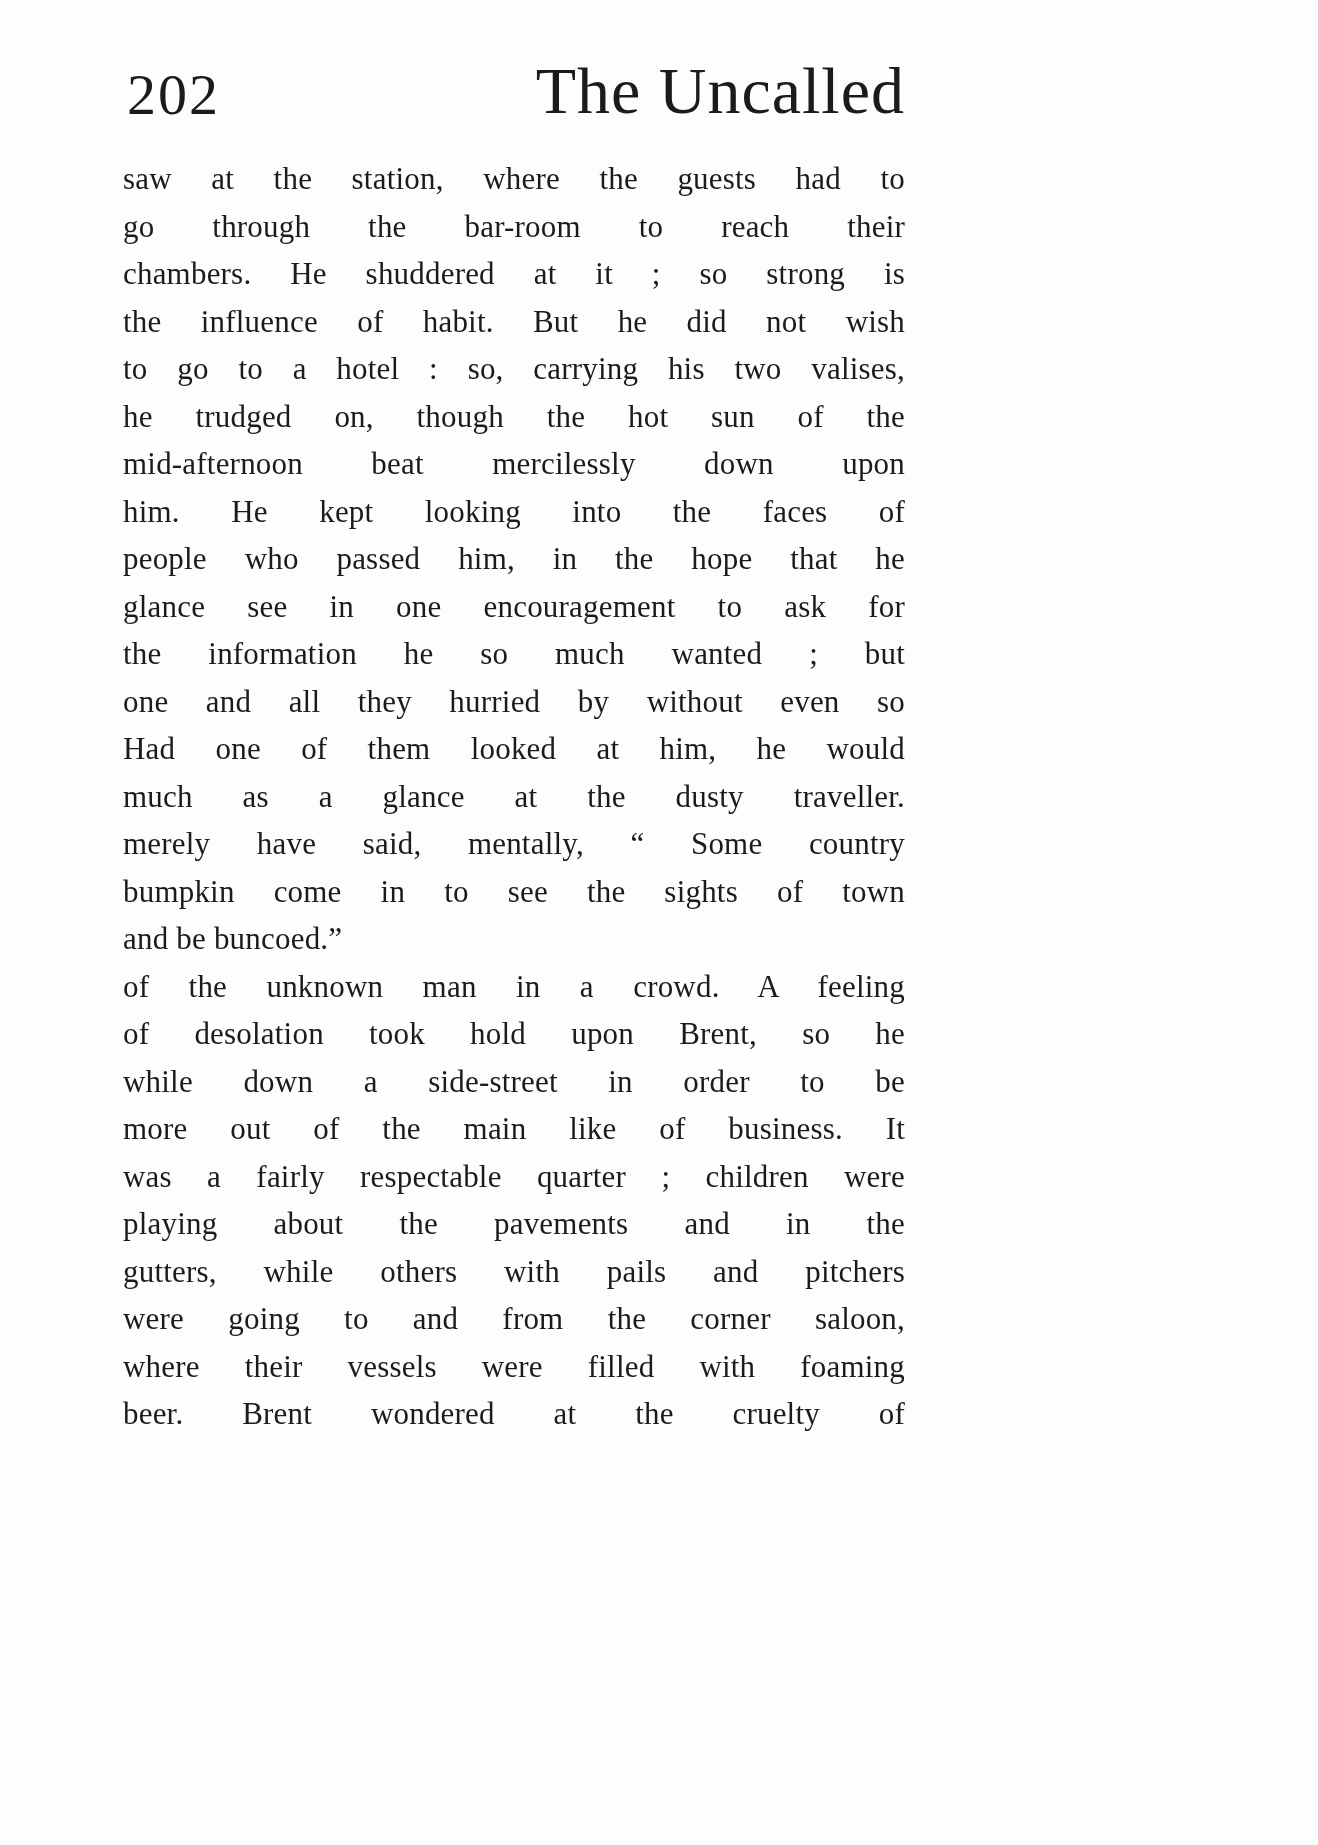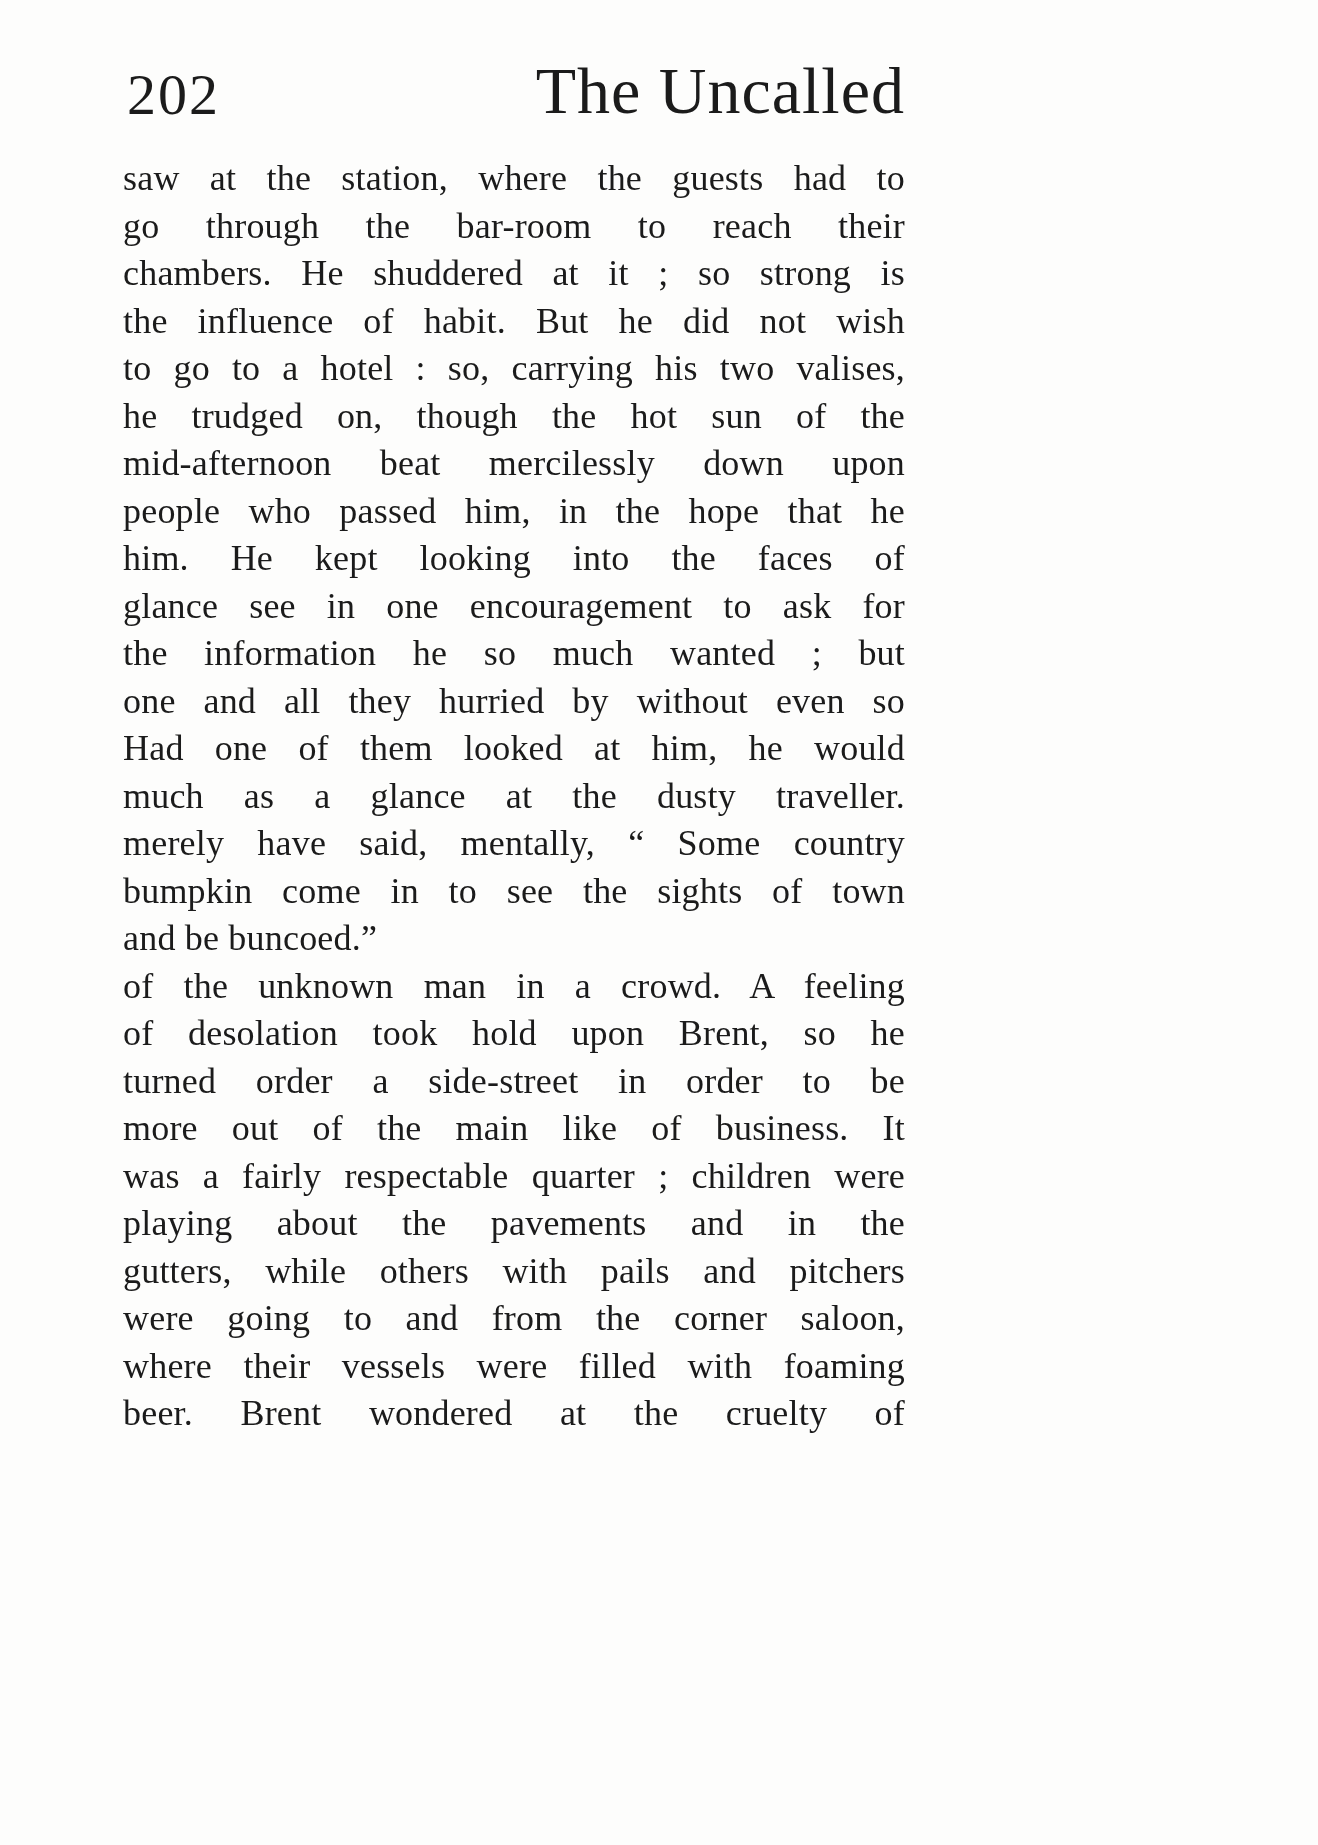--- a/index.html
+++ b/index.html
@@ -37,21 +37,21 @@
     text-align: right;
     font-size: 66px;
     line-height: 1;
     letter-spacing: 1px;
   }
   .text-body {
     position: absolute;
     top: 155px;
     left: 123px;
     width: 782px;
-    font-size: 36px;
+    font-size: 31px;
     line-height: 47.5px;
     letter-spacing: 0.2px;
   }
   .paragraph {
     margin: 0;
   }
   .line {
     text-align: justify;
     text-align-last: justify;
     white-space: normal;
@@ -73,35 +73,35 @@
   </div>
   <div class="text-body">
       <div class="paragraph">
         <div class="line">saw at the station, where the guests had to</div>
         <div class="line">go through the bar-room to reach their</div>
         <div class="line">chambers.  He shuddered at it ; so strong is</div>
         <div class="line">the influence of habit.  But he did not wish</div>
         <div class="line">to go to a hotel :  so, carrying his two valises,</div>
         <div class="line">he trudged on, though the hot sun of the</div>
         <div class="line">mid-afternoon beat mercilessly down upon</div>
+        <div class="line">him.  He kept looking into the faces of</div>
         <div class="line">people who passed him, in the hope that he</div>
-        <div class="line">him.  He kept looking into the faces of</div>
         <div class="line">glance see in one encouragement to ask for</div>
         <div class="line">the information he so much wanted ; but</div>
         <div class="line">one and all they hurried by without even so</div>
         <div class="line">Had one of them looked at him, he would</div>
         <div class="line">much as a glance at the dusty traveller.</div>
         <div class="line">merely have said, mentally, “ Some country</div>
         <div class="line">bumpkin come in to see the sights of town</div>
         <div class="line last">and be buncoed.”</div>
       </div>
       <div class="paragraph">
         <div class="line">of the unknown man in a crowd.  A feeling</div>
         <div class="line">of desolation took hold upon Brent, so he</div>
-        <div class="line">turned order a side-street in order to be</div>
+        <div class="line">while down a side-street in order to be</div>
         <div class="line">more out of the main like of business.  It</div>
         <div class="line">was a fairly respectable quarter ; children were</div>
         <div class="line">playing about the pavements and in the</div>
         <div class="line">gutters, while others with pails and pitchers</div>
         <div class="line">were going to and from the corner saloon,</div>
         <div class="line">where their vessels were filled with foaming</div>
         <div class="line">beer.  Brent wondered at the cruelty of</div>
       </div>
     </div>
 </div>

